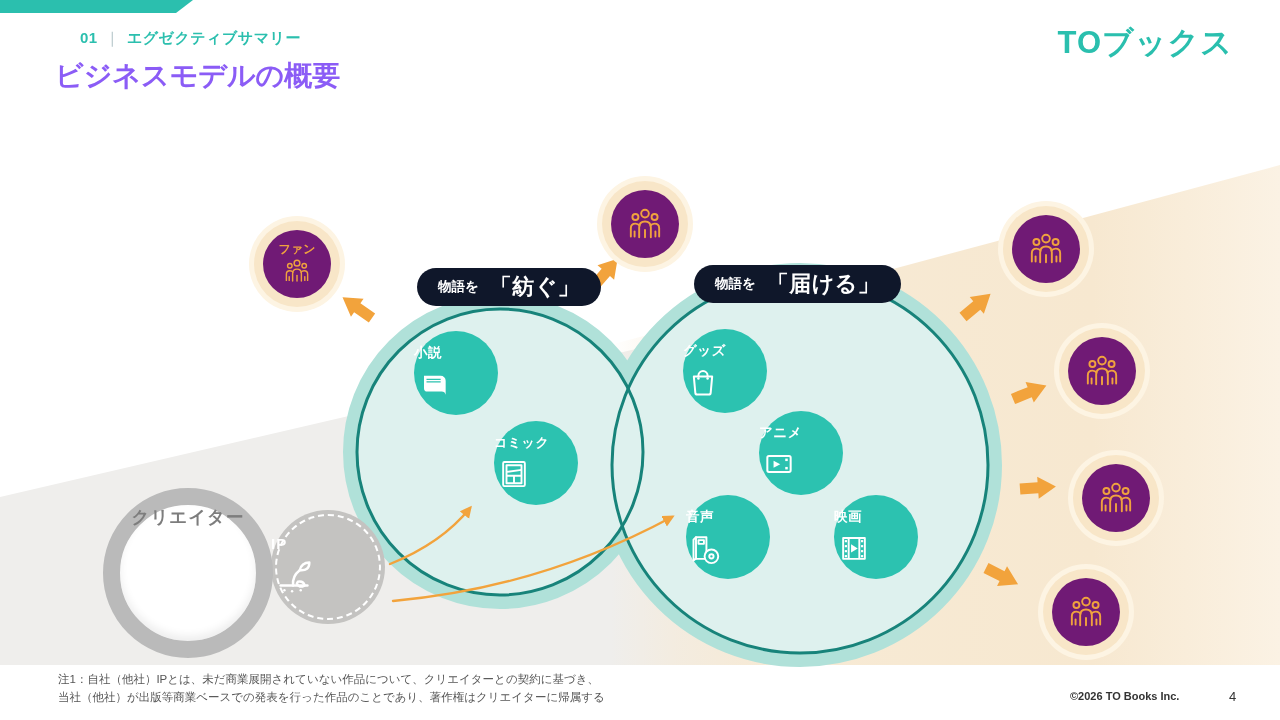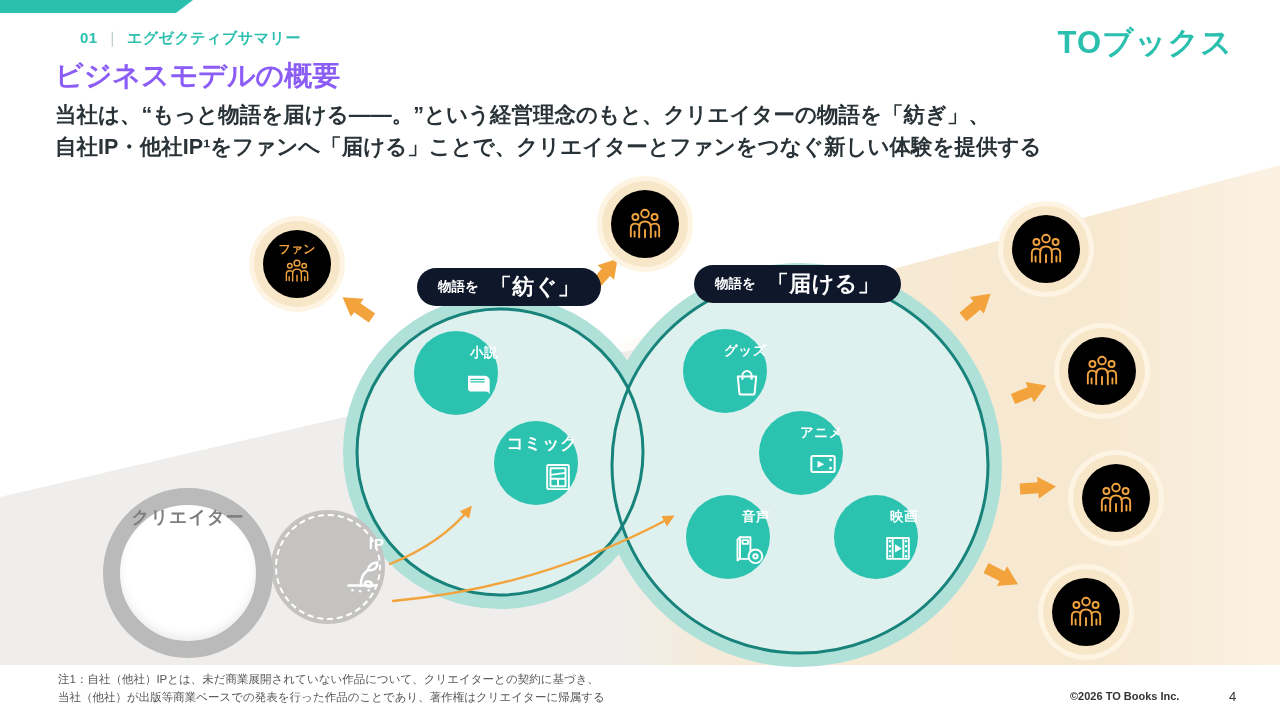--- a/index.html
+++ b/index.html
@@ -23,41 +23,41 @@
   
   .pill{height:38px;background:#0f172a;border-radius:20px;display:flex;align-items:center;
         gap:11px;padding:0 21px;color:#fff;z-index:4;box-sizing:border-box;}
   .pill .tag{font-size:13.5px;font-weight:bold;}
   .pill .big{font-size:22px;font-weight:800;letter-spacing:.5px;}
   .pill-spin{left:417px;top:268px;}
   .pill-deliver{left:694px;top:265px;}
 
   
   .node{width:84px;height:84px;border-radius:50%;background:#2cc2b0;color:#fff;
-        display:flex;flex-direction:column;align-items:flex-end;justify-content:center;
+        display:flex;flex-direction:column;align-items:flex-start;justify-content:center;
         gap:2px;z-index:3;box-sizing:border-box;padding-top:2px;}
   .node .nlab{font-size:13.5px;font-weight:bold;letter-spacing:.5px;white-space:nowrap;}
   .node svg{width:40px;height:40px;display:block;}
 
   
-  .fan{width:68px;height:68px;border-radius:50%;background:#000000;color:#f0a23e;
+  .fan{width:68px;height:68px;border-radius:50%;background:#701a75;color:#f0a23e;
        box-shadow:0 0 0 9px #f8e6c8,0 0 0 14px #fdf4e3;
        display:flex;flex-direction:column;align-items:center;justify-content:center;z-index:3;}
   .fan svg{width:40px;height:40px;display:block;}
   .fan.small svg{width:30px;height:30px;}
   .fan .flab{font-size:12px;font-weight:bold;color:#f0a23e;line-height:1;margin-bottom:1px;}
 
   
   .creator{left:103px;top:488px;width:170px;height:170px;border-radius:50%;
            background:#fff;border:17px solid #bababa;box-sizing:border-box;
            display:flex;align-items:flex-start;justify-content:center;z-index:3;
            box-shadow:inset 0 -5px 9px rgba(0,0,0,.07);}
   .creator span{font-size:17.5px;font-weight:bold;color:#7d7d7d;letter-spacing:1px;}
   .ip{left:271px;top:510px;width:114px;height:114px;border-radius:50%;background:#c4c3c1;
-      z-index:2;display:flex;flex-direction:column;align-items:flex-end;justify-content:center;color:#fff;}
+      z-index:2;display:flex;flex-direction:column;align-items:flex-start;justify-content:center;color:#fff;}
   .ip::before{content:"";position:absolute;inset:4px;border:2px dashed #fff;border-radius:50%;}
   .ip .iplab{font-size:15px;font-weight:bold;letter-spacing:1px;line-height:1;margin-bottom:1px;}
   .ip svg{width:46px;height:46px;display:block;}
 
   
   .notes{left:58px;top:671px;font-size:11.5px;color:#565656;line-height:1.55;z-index:5;}
   .copyright{left:1070px;top:690px;font-size:11px;font-weight:bold;color:#333;z-index:5;}
   .pageno{left:1229px;top:689px;font-size:13px;color:#333;z-index:5;}
 </style>
 </head>
@@ -195,42 +195,38 @@
         </g>
       </g>
     </symbol>
   </svg>
 
   <div class="abs kicker">
     <span class="num">01</span><span class="div">｜</span><span class="lab">エグゼクティブサマリー</span>
   </div>
   <div class="abs logo">TOブックス</div>
   <div class="abs title">ビジネスモデルの概要</div>
-  <div class="abs lead">
-    <div>当社は、“もっと物語を届ける――。”という経営理念のもと、クリエイターの物語を「紡ぎ」、</div>
-    <div>自社IP・他社IP¹をファンへ「届ける」ことで、クリエイターとファンをつなぐ新しい体験を提供する</div>
-  </div>
 
   <div class="abs pill pill-spin">
     <span class="tag">物語を</span>
     <span class="big">「紡ぐ」</span>
   </div>
   <div class="abs pill pill-deliver">
     <span class="tag">物語を</span>
     <span class="big">「届ける」</span>
   </div>
 
   <div class="abs node" style="left:414px;top:331px">
     <span class="nlab">小説</span>
     <svg>
         <use href="#sym-book"></use>
       </svg>
   </div>
   <div class="abs node" style="left:494px;top:421px">
-    <span class="nlab" style="font-size:17px">コミック</span>
+    <span class="nlab" style="font-size:13px">コミック</span>
     <svg>
         <use href="#sym-comic"></use>
       </svg>
   </div>
 
   <div class="abs node" style="left:683px;top:329px">
     <span class="nlab">グッズ</span>
     <svg>
         <use href="#sym-bag"></use>
       </svg>

